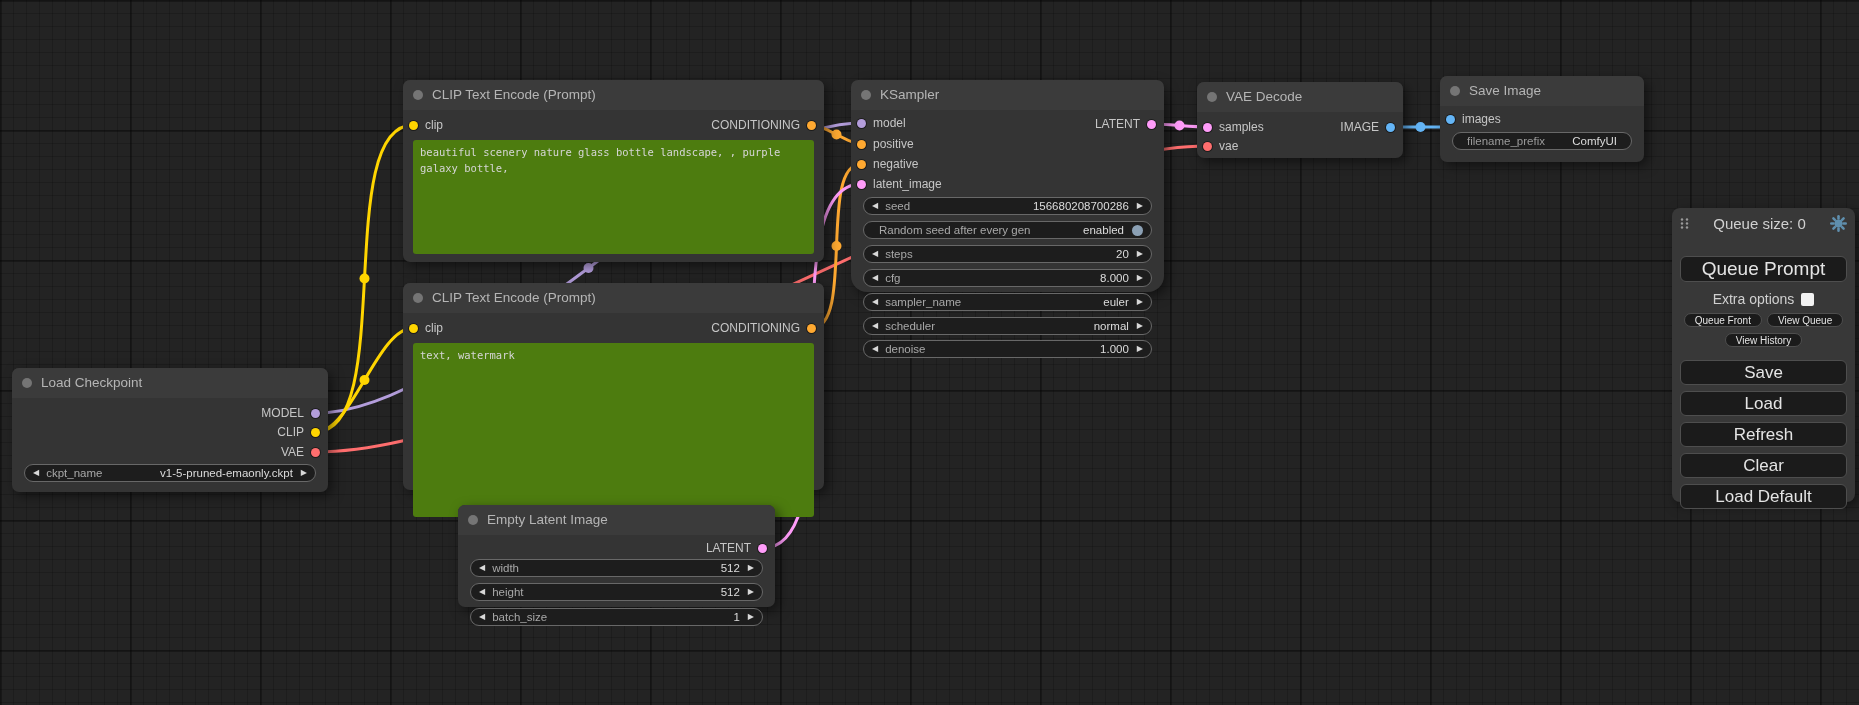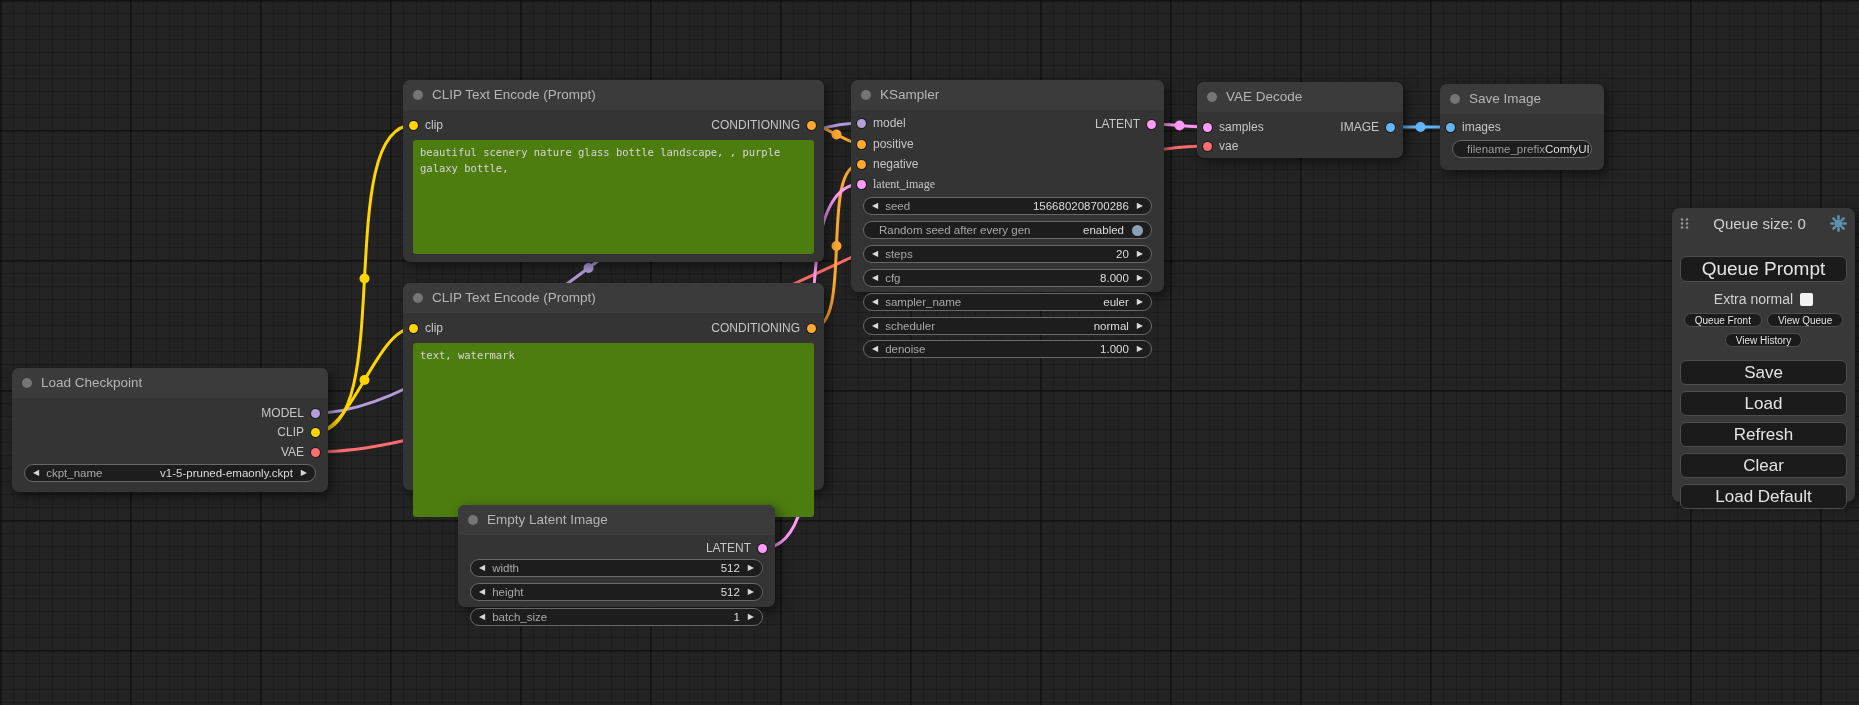--- a/index.html
+++ b/index.html
@@ -106,21 +106,21 @@
             <line x1="12.8" y1="8" x2="14.8" y2="8"></line>
           <line x1="3.2" y1="3.2" x2="4.6" y2="4.6"></line>
             <line x1="11.4" y1="11.4" x2="12.8" y2="12.8"></line>
           <line x1="3.2" y1="12.8" x2="4.6" y2="11.4"></line>
             <line x1="11.4" y1="4.6" x2="12.8" y2="3.2"></line>
         </g>
       </svg>
     </div>
     <div class="qbtn prompt">Queue Prompt</div>
     <div class="q-extra">
-      <span class="q-extra-label">Extra normal</span>
+      <span class="q-extra-label">Extra options</span>
       <span class="q-checkbox"></span>
     </div>
     <div class="q-row">
       <div class="qbtn pill">Queue Front</div>
       <div class="qbtn pill">View Queue</div>
     </div>
     <div class="q-row">
       <div class="qbtn pill">View History</div>
     </div>
     <div class="q-gap"></div>
@@ -168,35 +168,35 @@
       <div class="port in" style="top: 37px;">
         <span class="port-dot" style="background: rgb(255, 213, 0);"></span>
         <span>clip</span>
       </div>
       <div class="port out" style="top: 37px;">
         <span class="port-dot" style="background: rgb(255, 169, 49);"></span>
         <span>CONDITIONING</span>
       </div>
       <div class="node-textarea" style="top: 60px; height: 174px;">text, watermark</div>
     </div>
-    <div class="node" style="left: 851px; top: 80px; width: 313px; height: 212px;">
+    <div class="node" style="left: 851px; top: 80px; width: 313px; height: 212px; border-radius: 16px;">
       <div class="node-title"><span class="title-dot"></span><span>KSampler</span></div>
       <div class="port in" style="top: 35px;">
         <span class="port-dot" style="background: rgb(179, 157, 219);"></span>
         <span>model</span>
       </div>
       <div class="port in" style="top: 56px;">
         <span class="port-dot" style="background: rgb(255, 169, 49);"></span>
         <span>positive</span>
       </div>
       <div class="port in" style="top: 76px;">
         <span class="port-dot" style="background: rgb(255, 169, 49);"></span>
         <span>negative</span>
       </div>
-      <div class="port in" style="top: 96px; font-family: Liberation Serif, serif;">
+      <div class="port in" style="top: 96px;">
         <span class="port-dot" style="background: rgb(255, 156, 249);"></span>
         <span>latent_image</span>
       </div>
       <div class="port out" style="top: 36px;">
         <span class="port-dot" style="background: rgb(255, 156, 249);"></span>
         <span>LATENT</span>
       </div>
       <div class="widget stepper" style="top: 117px;">
         <span class="arrow">◀</span>
         <span class="wlabel">seed</span>
@@ -247,21 +247,21 @@
       </div>
       <div class="port in" style="top: 56px;">
         <span class="port-dot" style="background: rgb(255, 110, 110);"></span>
         <span>vae</span>
       </div>
       <div class="port out" style="top: 37px;">
         <span class="port-dot" style="background: rgb(100, 181, 246);"></span>
         <span>IMAGE</span>
       </div>
     </div>
-    <div class="node" style="left: 1440px; top: 84px; width: 164px; height: 86px;">
+    <div class="node" style="left: 1440px; top: 76px; width: 204px; height: 86px;">
       <div class="node-title"><span class="title-dot"></span><span>Save Image</span></div>
       <div class="port in" style="top: 35px;">
         <span class="port-dot" style="background: rgb(100, 181, 246);"></span>
         <span>images</span>
       </div>
       <div class="widget text" style="top: 56px;">
         <span class="wlabel">filename_prefix</span>
         <span class="wvalue">ComfyUI</span>
       </div>
     </div>

